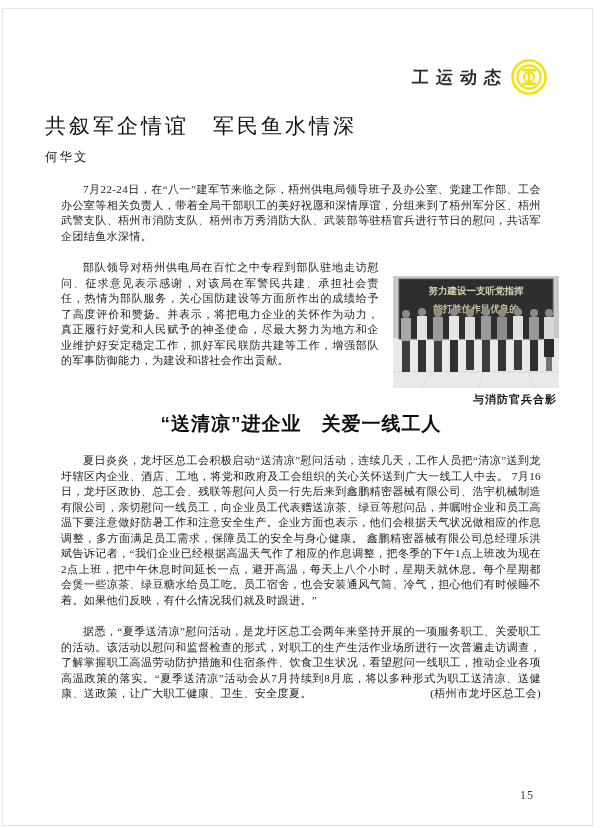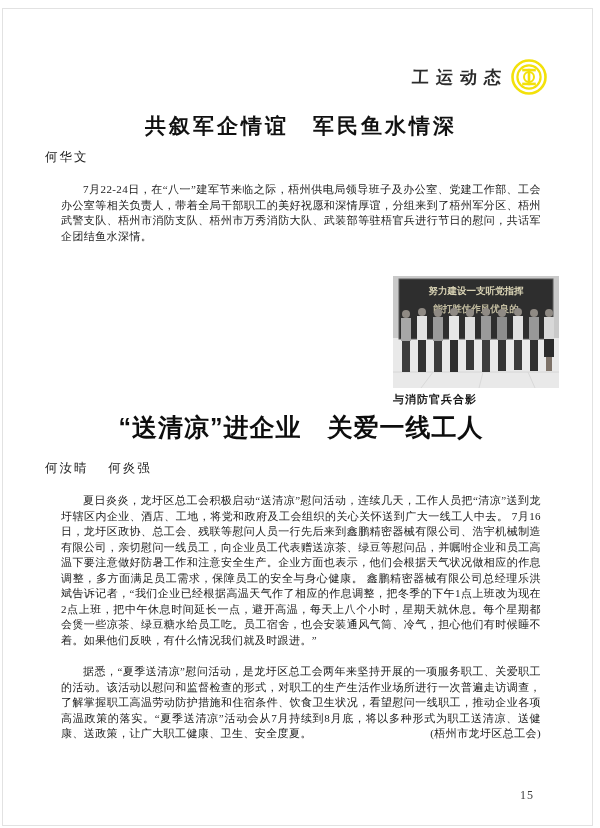--- a/index.html
+++ b/index.html
@@ -27,47 +27,47 @@
     color:#2b2b2b; transform:skewX(-3deg);
     margin-right:2px; line-height:1;
   }
   .emblem { width:38px; height:38px; display:block; }
 
   
   .page-body {
     position:absolute; left:45px; right:43px; top:0;
   }
   .a1-title {
-    margin:112px 0 0 0; text-align:center;
-    font-size:21px; font-weight:bold; letter-spacing:3px; color:#111;
+    margin:112px 0 0 0; text-align:left;
+    font-size:21px; font-weight:normal; letter-spacing:3px; color:#111;
   }
   .byline {
     text-align:left; font-size:12.5px; color:#222;
     margin:9px 0 12px 0; letter-spacing:2px;
   }
   .para {
     font-size:11px; line-height:15.5px; text-align:justify;
     text-indent:2em; margin:16px; color:#212121;
     letter-spacing:0.4px;
   }
   
   .photo-float {
     float:right; width:164px;
     margin:16px 0 4px 14px;
   }
   .photo-frame { width:166px; height:112px; display:block; }
   .photo-caption {
-    text-align:left; font-size:11px; font-weight:bold;
+    text-align:right; font-size:11px; font-weight:bold;
     font-family:"Liberation Sans","DejaVu Sans",sans-serif;
     color:#1a1a1a; margin-top:4px; letter-spacing:1px;
   }
   .a2-title {
     clear:both; margin:18px 0 16px 0; text-align:center;
     font-family:"Liberation Sans","DejaVu Sans",sans-serif;
-    font-size:25px; font-weight:bold; letter-spacing:1px; color:#0d0d0d;
+    font-size:19px; font-weight:bold; letter-spacing:1px; color:#0d0d0d;
   }
   .byline2 { margin:10px 0 13px 0; }
   .attribution {
     float:right; font-size:11px; color:#212121; letter-spacing:0.4px;
   }
   .page-number {
     position:absolute; left:520px; top:788px;
     font-size:12px; color:#3c3c3c; letter-spacing:1px;
   }
 </style>
@@ -157,22 +157,22 @@
             <circle cx="156" cy="37" r="4" fill="#8f8a84"></circle>
             <rect x="151" y="41" width="10" height="22" fill="#d8d8d8"></rect>
             <rect x="151" y="63" width="10" height="18" fill="#2b2b2b"></rect>
             <rect x="153" y="81" width="6" height="14" fill="#7d7268"></rect>
           </g>
       </g>
     </svg>
     <div class="photo-caption">与消防官兵合影</div>
   </div>
 
+  <p class="para">部队领导对梧州供电局在百忙之中专程到部队驻地走访慰问、征求意见表示感谢，对该局在军警民共建、承担社会责任，热情为部队服务，关心国防建设等方面所作出的成绩给予了高度评价和赞扬。并表示，将把电力企业的关怀作为动力，真正履行好党和人民赋予的神圣使命，尽最大努力为地方和企业维护好安定稳定工作，抓好军民联防共建等工作，增强部队的军事防御能力，为建设和谐社会作出贡献。</p>
 
   <h1 class="a2-title">“送清凉”进企业　关爱一线工人</h1>
-  <div class="byline byline2">何汝晴　 何炎强</div>
 
   <p class="para">夏日炎炎，龙圩区总工会积极启动“送清凉”慰问活动，连续几天，工作人员把“清凉”送到龙圩辖区内企业、酒店、工地，将党和政府及工会组织的关心关怀送到广大一线工人中去。 7月16日，龙圩区政协、总工会、残联等慰问人员一行先后来到鑫鹏精密器械有限公司、浩宇机械制造有限公司，亲切慰问一线员工，向企业员工代表赠送凉茶、绿豆等慰问品，并嘱咐企业和员工高温下要注意做好防暑工作和注意安全生产。企业方面也表示，他们会根据天气状况做相应的作息调整，多方面满足员工需求，保障员工的安全与身心健康。 鑫鹏精密器械有限公司总经理乐洪斌告诉记者，“我们企业已经根据高温天气作了相应的作息调整，把冬季的下午1点上班改为现在2点上班，把中午休息时间延长一点，避开高温，每天上八个小时，星期天就休息。每个星期都会煲一些凉茶、绿豆糖水给员工吃。员工宿舍，也会安装通风气筒、冷气，担心他们有时候睡不着。如果他们反映，有什么情况我们就及时跟进。”</p>
   <p class="para"><span>据悉，“夏季送清凉”慰问活动，是龙圩区总工会两年来坚持开展的一项服务职工、关爱职工的活动。该活动以慰问和监督检查的形式，对职工的生产生活作业场所进行一次普遍走访调查，了解掌握职工高温劳动防护措施和住宿条件、饮食卫生状况，看望慰问一线职工，推动企业各项高温政策的落实。“夏季送清凉”活动会从7月持续到8月底，将以多种形式为职工送清凉、送健康、送政策，让广大职工健康、卫生、安全度夏。</span><span class="attribution">(梧州市龙圩区总工会)</span></p>
 
 </div>
 
 <div class="page-number">15</div>
 
 </body></html>

